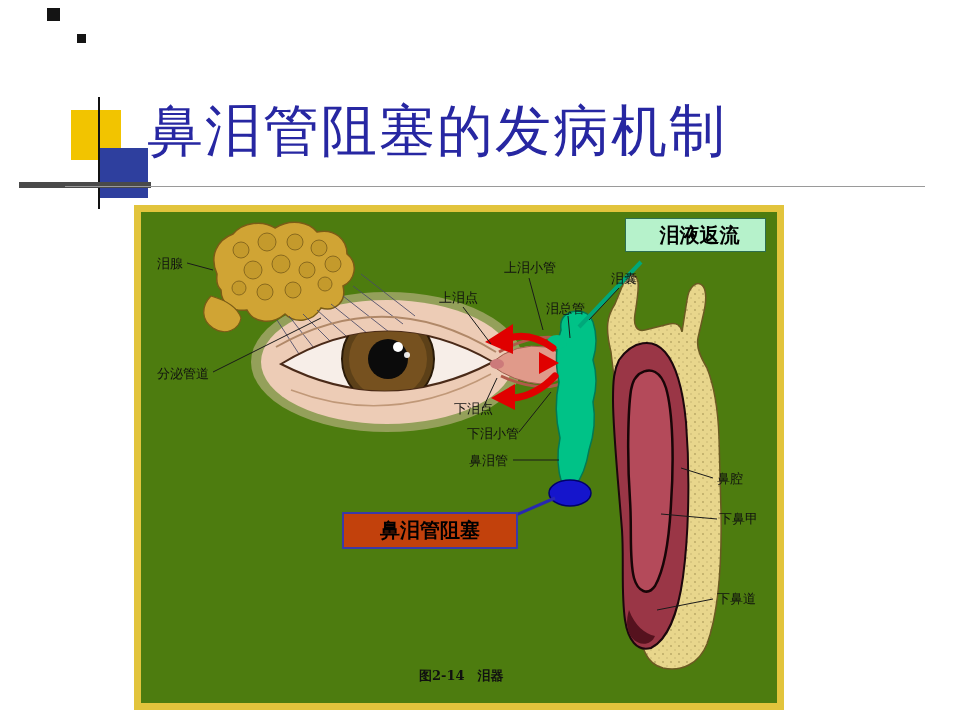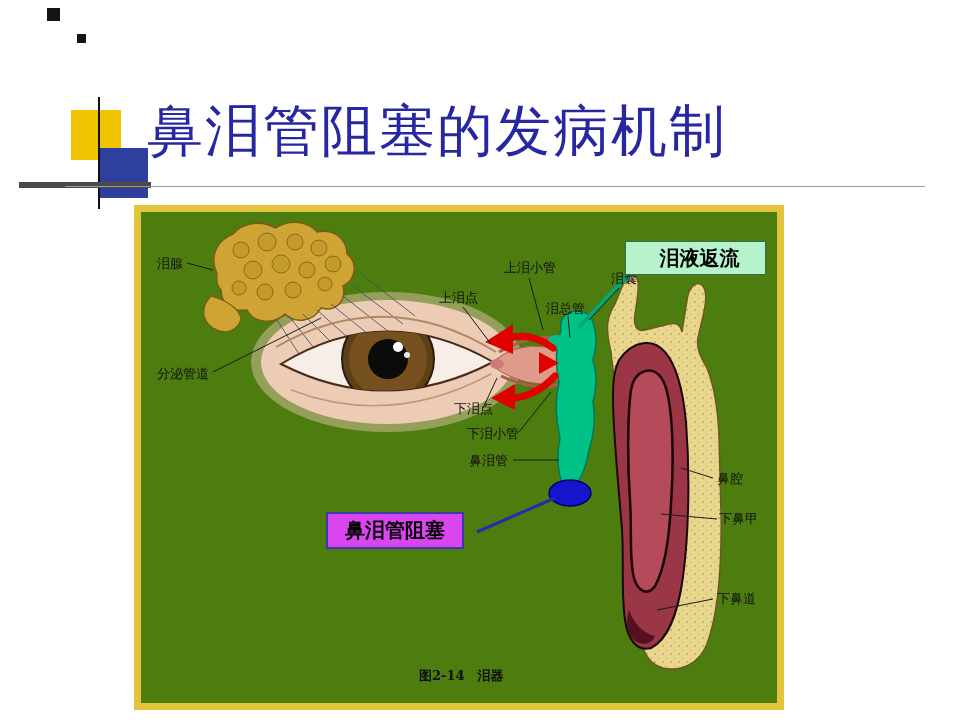--- a/index.html
+++ b/index.html
@@ -27,24 +27,24 @@
     position: absolute; left: 115px; top: 205px; width: 650px; height: 505px;
     border: 7px solid #e2c43c; background: #4d7c0f;
   }
   #frame svg { position: absolute; left: 0; top: 0; width: 636px; height: 491px; display: block; }
   svg text { font-family: "DejaVu Serif", serif; font-size: 13px; fill: #101010; }
   svg text.cap { font-weight: bold; }
   .callout {
     position: absolute; display: flex; align-items: center; justify-content: center;
     font-weight: bold; font-size: 20px; color: #000; white-space: nowrap;
   }
-  #callout-reflux { left: 606px; top: 241px; width: 141px; height: 34px;
+  #callout-reflux { left: 606px; top: 218px; width: 141px; height: 34px;
     background: #b6f2cb; border: 1px solid #2e6e4e; padding-left: 8px; }
-  #callout-obstruction { left: 307px; top: 512px; width: 138px; height: 37px;
-    background: #d946ef; border: 2px solid #3a3aa8; }
+  #callout-obstruction { left: 323px; top: 512px; width: 176px; height: 37px;
+    background: #c2410c; border: 2px solid #3a3aa8; }
 </style>
 </head>
 <body>
 
 <div id="slide">
 
   <div class="sq" id="sq-top1"></div>
   <div class="sq" id="sq-top2"></div>
   <div class="sq" id="sq-yellow"></div>
   <div class="sq" id="sq-blue"></div>

